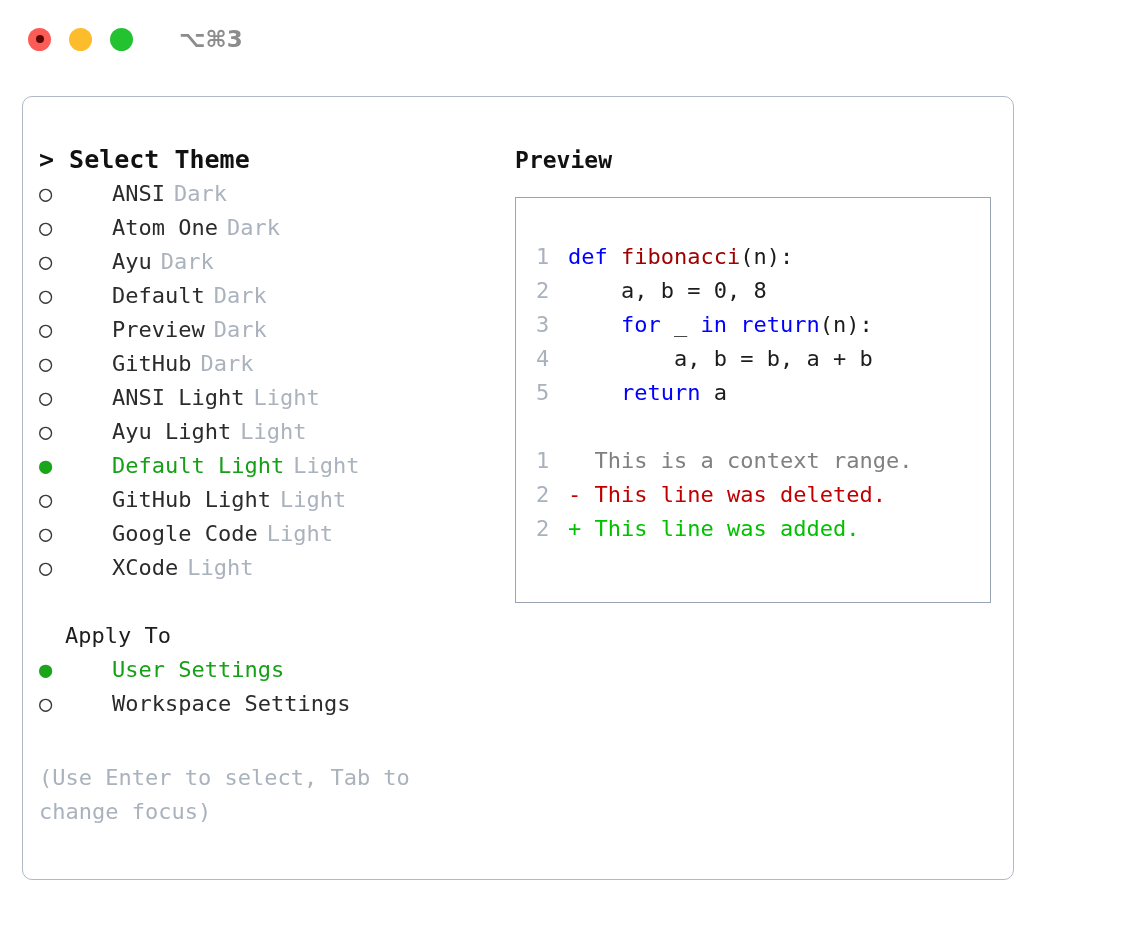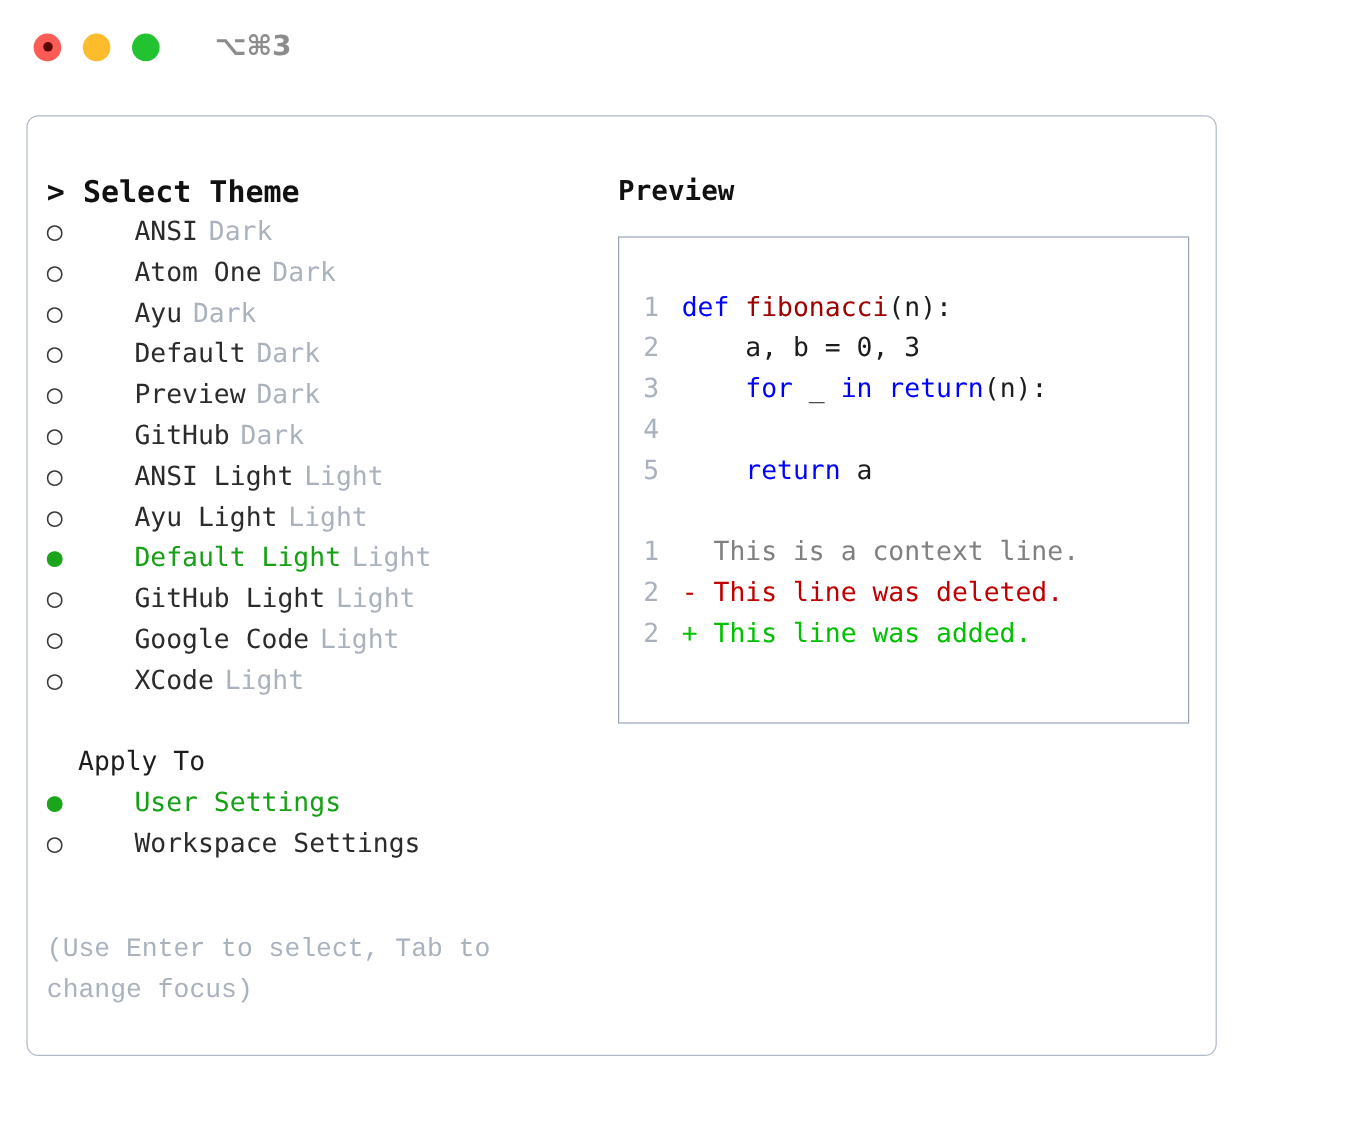--- a/index.html
+++ b/index.html
@@ -120,26 +120,25 @@
   }
   .subheading {
     font-size: 22px;
     line-height: 34px;
     color: #1d1d1d;
     padding-left: 26px;
     white-space: pre;
   }
   .spacer-block { height: 34px; }
   .hint {
-    margin-top: 54px;
+    margin-top: 40px;
     font-size: 22px;
     line-height: 34px;
     color: #aab2bd;
     width: 420px;
-    font-family: Liberation Mono, monospace;
   }
 
   
   .preview-title {
     font-size: 23px;
     font-weight: bold;
     color: #111111;
     line-height: 34px;
     white-space: pre;
   }
@@ -217,28 +216,28 @@
           </div>
 
         <div class="hint">(Use Enter to select, Tab to change focus)</div>
       </div>
 
       <div class="col-right">
         <div class="preview-title">Preview</div>
         <div class="code-box">
           <div id="code-lines">
               <div class="code-line"><span class="lineno">1</span><span class="code-text"><span class="tok-kw">def </span><span class="tok-fn">fibonacci</span><span class="tok-pl">(n):</span></span></div>
-              <div class="code-line"><span class="lineno">2</span><span class="code-text"><span class="tok-pl">    a, b = 0, 3</span></span></div>
+              <div class="code-line"><span class="lineno">2</span><span class="code-text"><span class="tok-pl">    a, b = 0, 8</span></span></div>
               <div class="code-line"><span class="lineno">3</span><span class="code-text"><span class="tok-pl">    </span><span class="tok-kw">for</span><span class="tok-pl"> _ </span><span class="tok-kw">in return</span><span class="tok-pl">(n):</span></span></div>
-              <div class="code-line"><span class="lineno">4</span></div>
+              <div class="code-line"><span class="lineno">4</span><span class="code-text"><span class="tok-pl">        a, b = b, a + b</span></span></div>
               <div class="code-line"><span class="lineno">5</span><span class="code-text"><span class="tok-pl">    </span><span class="tok-kw">return</span><span class="tok-pl"> a</span></span></div>
             </div>
           <div class="blank-line"></div>
           <div id="diff-lines">
-              <div class="code-line"><span class="lineno">1</span><span class="diff-ctx"> </span><span class="diff-ctx"> This is a context line.</span></div>
+              <div class="code-line"><span class="lineno">1</span><span class="diff-ctx"> </span><span class="diff-ctx"> This is a context range.</span></div>
               <div class="code-line"><span class="lineno">2</span><span class="diff-del">-</span><span class="diff-del"> This line was deleted.</span></div>
               <div class="code-line"><span class="lineno">2</span><span class="diff-add">+</span><span class="diff-add"> This line was added.</span></div>
             </div>
         </div>
       </div>
 
     </div>
   </div>
 
 </div>

